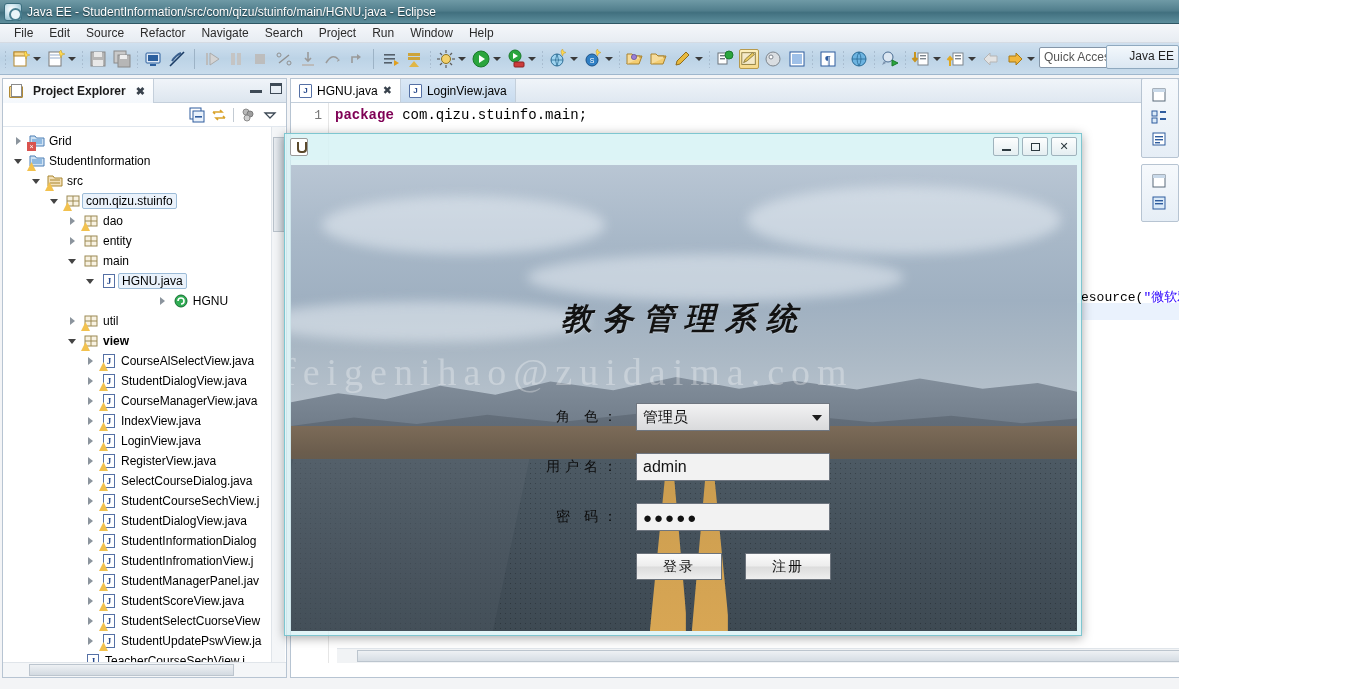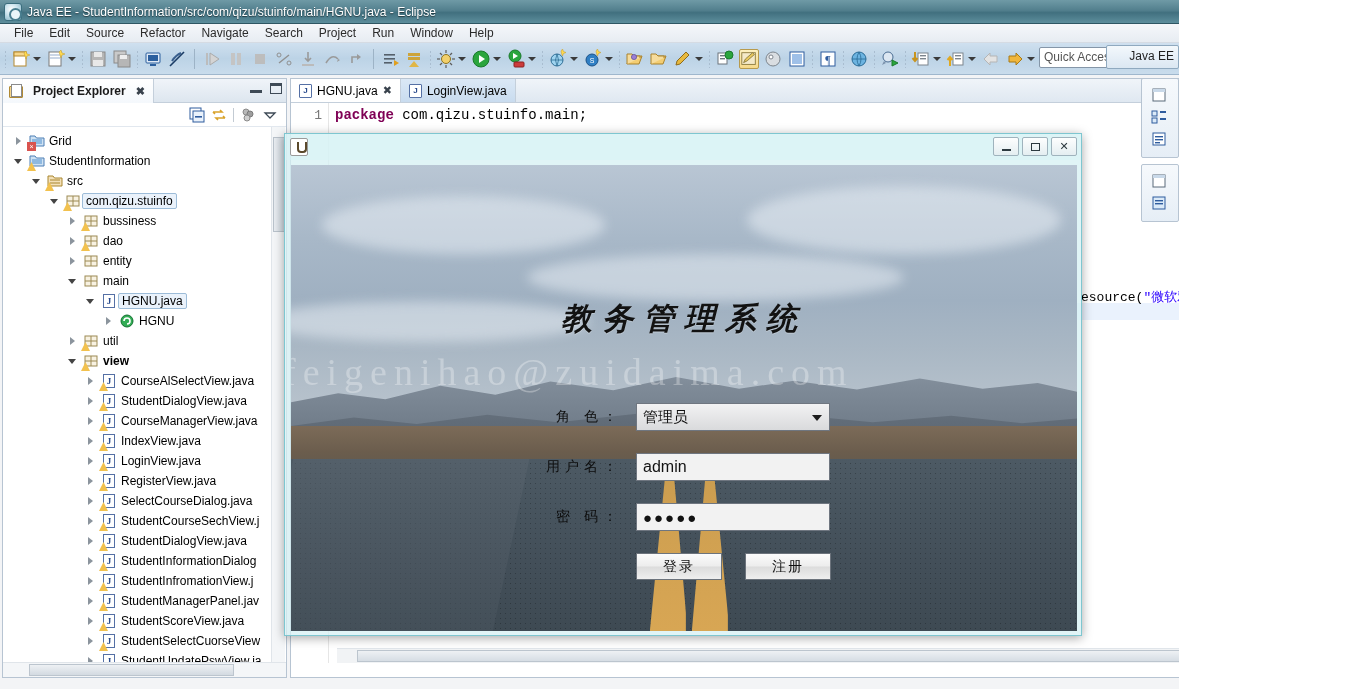--- a/index.html
+++ b/index.html
@@ -681,28 +681,20 @@
               <path d="M2 8 h12 M8 3 v10" stroke="#9c8a54"></path>
             </svg><span class="warn"></span></span>
           <span class="sel-box">com.qizu.stuinfo</span>
         </div>
         <div class="trow" style="padding-left: 64px;">
           <span class="arrow closed"></span>
           <span class="ic"><svg width="16" height="16" viewBox="0 0 16 16">
               <rect x="2" y="3" width="12" height="10" fill="#f8f2e2" stroke="#9c8a54"></rect>
               <path d="M2 8 h12 M8 3 v10" stroke="#9c8a54"></path>
             </svg><span class="warn"></span></span>
-          <span>bussiness</span>
-        </div>
-        <div class="trow" style="padding-left: 64px;">
-          <span class="arrow closed"></span>
-          <span class="ic"><svg width="16" height="16" viewBox="0 0 16 16">
-              <rect x="2" y="3" width="12" height="10" fill="#f8f2e2" stroke="#9c8a54"></rect>
-              <path d="M2 8 h12 M8 3 v10" stroke="#9c8a54"></path>
-            </svg><span class="warn"></span></span>
           <span>dao</span>
         </div>
         <div class="trow" style="padding-left: 64px;">
           <span class="arrow closed"></span>
           <span class="ic"><svg width="16" height="16" viewBox="0 0 16 16">
               <rect x="2" y="3" width="12" height="10" fill="#f8f2e2" stroke="#9c8a54"></rect>
               <path d="M2 8 h12 M8 3 v10" stroke="#9c8a54"></path>
             </svg></span>
           <span>entity</span>
         </div>
@@ -715,21 +707,21 @@
           <span>main</span>
         </div>
         <div class="trow" style="padding-left: 82px;">
           <span class="arrow open"></span>
           <span class="ic"><svg width="16" height="16" viewBox="0 0 16 16">
               <rect x="2.5" y="1.5" width="11" height="13" fill="#fff" stroke="#5570a5"></rect>
               <text x="8" y="11" font-size="9" fill="#2a4b8d" text-anchor="middle" font-family="Liberation Serif" font-weight="bold">J</text>
             </svg></span>
           <span class="sel-box">HGNU.java</span>
         </div>
-        <div class="trow" style="padding-left: 100px;">
+        <div class="trow" style="padding-left: 100px; justify-content: center;">
           <span class="arrow closed"></span>
           <span class="ic"><svg width="16" height="16" viewBox="0 0 16 16">
               <circle cx="8" cy="8" r="6" fill="#32ad55" stroke="#137030"></circle>
               <path d="M5 8 a3 3 0 1 1 3 3" stroke="#fff" stroke-width="1.6" fill="none"></path>
             </svg></span>
           <span>HGNU</span>
         </div>
         <div class="trow" style="padding-left: 64px;">
           <span class="arrow closed"></span>
           <span class="ic"><svg width="16" height="16" viewBox="0 0 16 16">

